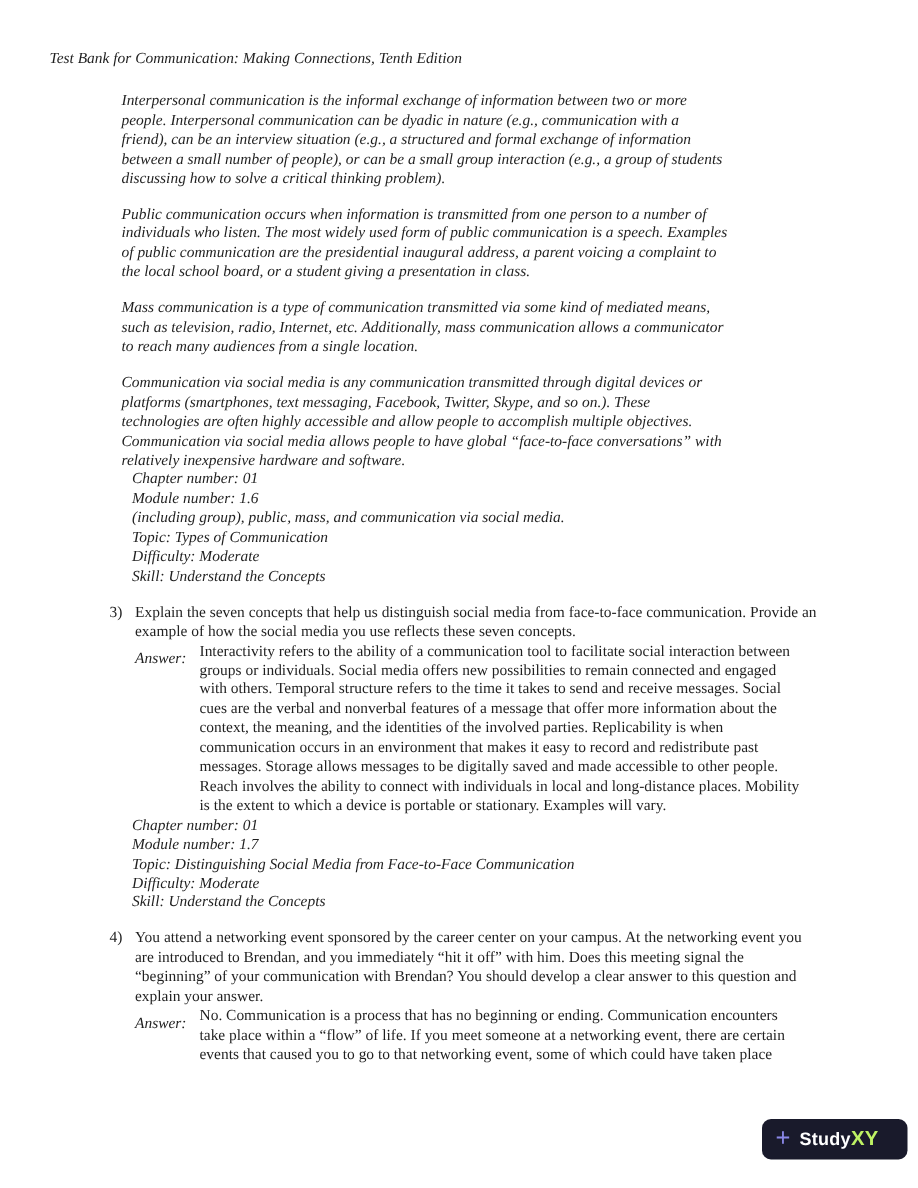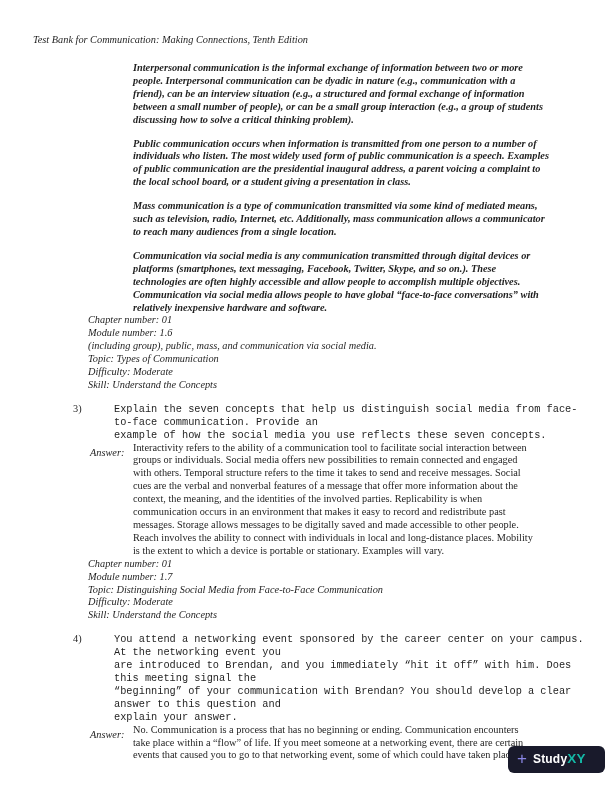--- a/index.html
+++ b/index.html
@@ -21,35 +21,34 @@
     font-style: italic;
     white-space: nowrap;
   }
   .doc {
     position: absolute;
     left: 36px;
     top: 62px;
     width: 548px;
   }
   .para {
-    margin: 0 0 0 97px;
+    margin: 0 0 0 45px;
     font-style: italic;
     white-space: pre-line;
-    font-weight: bold;
   }
   .para + .para { margin-top: 11px; }
   .meta { margin: 0; }
   .meta-line {
     margin-left: 52px;
     font-style: italic;
     white-space: pre-line;
   }
   .item { position: relative; margin-top: 11px; }
   .item-number { position: absolute; left: 37px; top: 0; }
-  .item-text { margin-left: 78px; white-space: pre-line; font-family: Liberation Mono, monospace; }
+  .item-text { margin-left: 54px; white-space: pre-line; }
   .answer-row { position: relative; }
   .answer-label { position: absolute; left: 54px; top: 5px; font-style: italic; }
   .answer-body {
     margin-left: 97px;
     white-space: pre-line;
   }
   .badge {
     position: absolute;
     left: 508px;
     top: 746px;
@@ -72,21 +71,21 @@
     margin-right: 6px;
     margin-top: -2px;
   }
   .brand-study {
     color: #ffffff;
     font-weight: 700;
     font-size: 12px;
     letter-spacing: 0.2px;
   }
   .brand-xy {
-    color: #14b8a6;
+    color: #bef264;
     font-weight: 700;
     font-size: 13.5px;
     letter-spacing: 0.2px;
   }
 </style>
 </head>
 <body>
 
 <div class="page">
 

